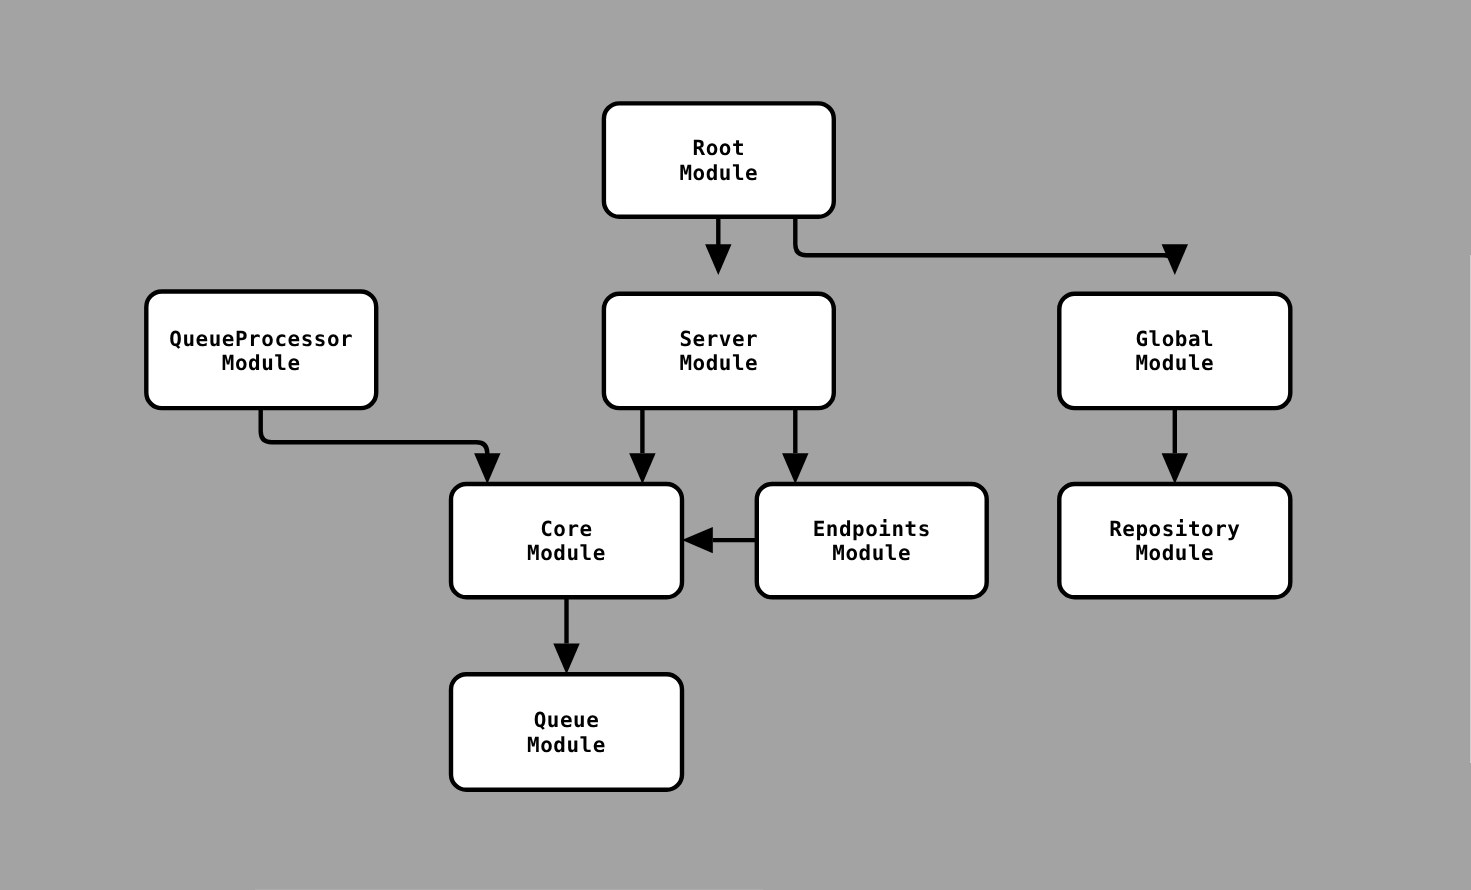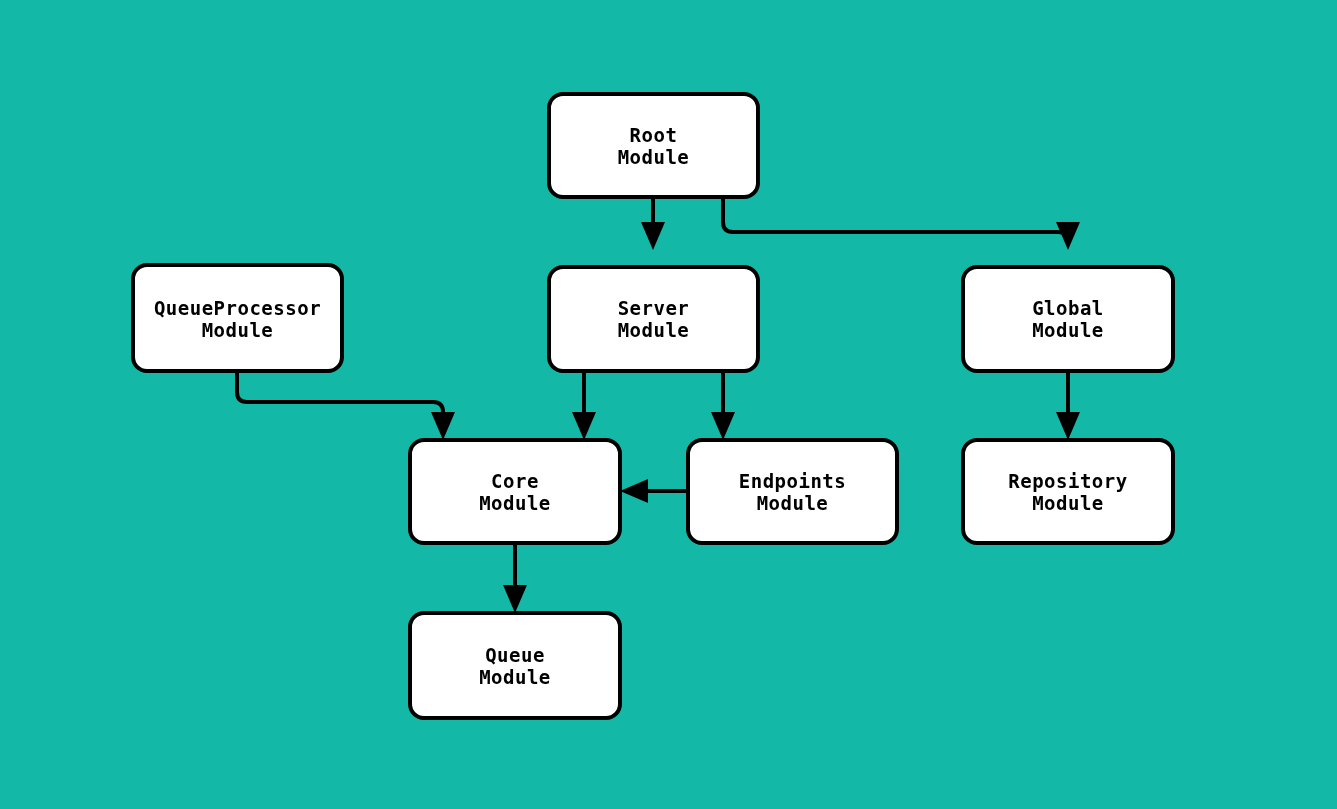--- a/index.html
+++ b/index.html
@@ -11,21 +11,21 @@
   body {
     width: 1337px;
     height: 809px;
     font-family: "DejaVu Sans Mono", "Liberation Mono", monospace;
     overflow: hidden;
   }
   #diagram-root {
     position: relative;
     width: 1337px;
     height: 809px;
-    background: #14b8a6;
+    background: #a3a3a3;
   }
   svg#diagram-canvas {
     display: block;
     width: 1337px;
     height: 809px;
   }
   .node-box {
     fill: #ffffff;
     stroke: #000000;
     stroke-width: 4;

